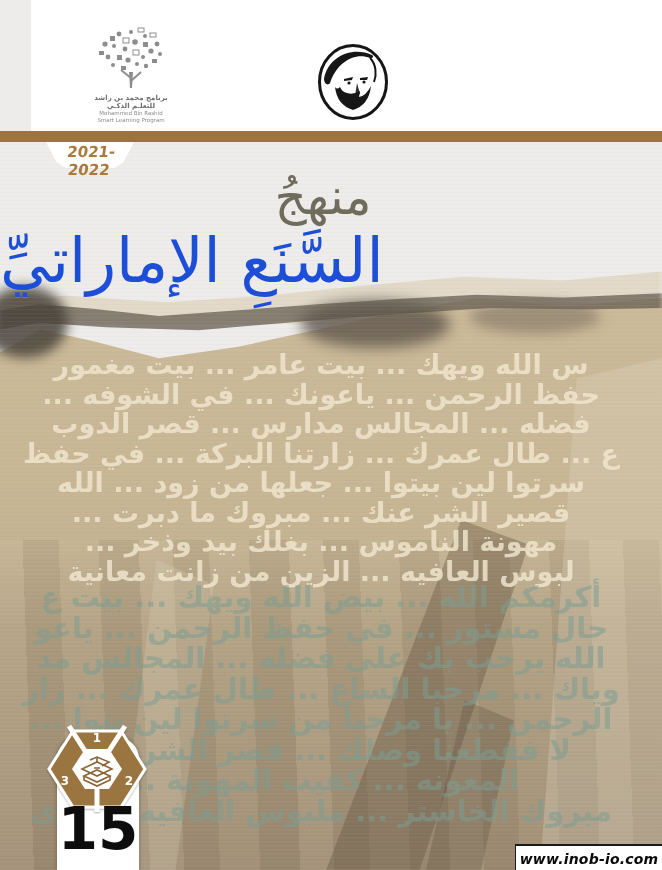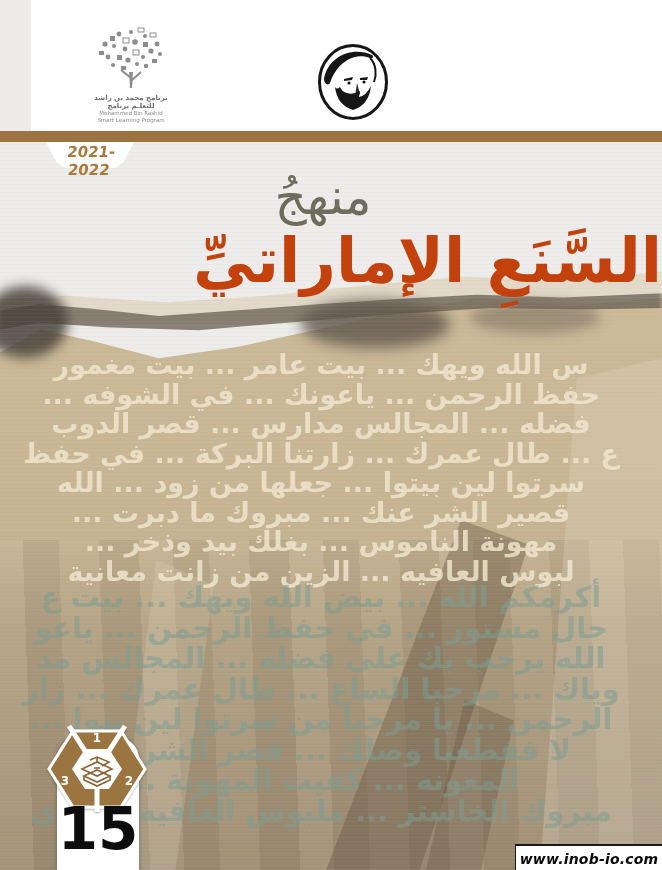--- a/index.html
+++ b/index.html
@@ -48,22 +48,22 @@
      clip-path:polygon(30% 4%,100% 0,100% 100%,0 100%);}
   .shape-c{top:560px;left:118px;width:96px;height:310px;background:rgba(228,218,198,.22);
      clip-path:polygon(40% 0,100% 8%,60% 100%,0 100%);}
   .shape-d{top:700px;left:404px;width:110px;height:170px;background:rgba(90,76,60,.30);filter:blur(1px);
      clip-path:polygon(55% 0,100% 12%,70% 100%,20% 100%);}
   .paper-lines{top:142px;height:728px;pointer-events:none;opacity:.7;
      background:repeating-linear-gradient(0deg,rgba(255,255,255,.06) 0 1px,rgba(0,0,0,.025) 1px 2px,transparent 2px 4px);}
   
   .title-small{position:absolute;top:168px;left:0;right:16px;text-align:center;
      font-size:50px;color:#6e6d5c;direction:rtl;}
-  .title-big{position:absolute;top:224px;left:0;right:0;text-align:right;
-     font-size:62px;font-weight:bold;color:#c2410c;direction:rtl;white-space:nowrap;
+  .title-big{position:absolute;top:224px;left:0;right:0;text-align:left;
+     font-size:62px;font-weight:normal;color:#1d4ed8;direction:rtl;white-space:nowrap;
      text-shadow:0 1px 0 rgba(255,255,255,.12);}
   
   .bg-text{position:absolute;left:-60px;right:-40px;text-align:center;direction:rtl;font-weight:bold;}
   .bg-text div{white-space:nowrap;}
   .bg-text-top{top:350px;font-size:27px;line-height:29.5px;color:rgba(240,231,208,.82);}
   .bg-text-bottom{top:582px;font-size:29px;line-height:30.5px;color:rgba(124,156,145,.55);}
   
   .badge-rect{position:absolute;left:57px;top:737px;width:82px;height:133px;background:#ffffff;
      border-radius:22px 22px 0 0;box-shadow:0 0 4px rgba(0,0,0,.3);}
   .badge-hex{position:absolute;left:46px;top:724px;width:102px;height:90px;}
@@ -144,21 +144,21 @@
             <rect x="69" y="35" width="5" height="4"></rect>
           <circle cx="54" cy="40" r="2"></circle>
             <circle cx="30" cy="41" r="2"></circle>
           <rect x="38" y="42" width="5" height="4"></rect>
             <circle cx="63" cy="42" r="2.2"></circle>
           <polygon points="46,48 50,48 49,64 47,64"></polygon>
           <path d="M48 54 L38 46 M48 57 L58 48" stroke="#8d8d8d" stroke-width="2" fill="none"></path>
         </g>
       </svg>
       <div class="cap-ar">برنامج محمد بن راشد</div>
-      <div class="cap-ar">للتعلـم برنامج</div>
+      <div class="cap-ar">للتعلـم الذكـي</div>
       <div class="cap-en">Mohammed  Bin  Rashid</div>
       <div class="cap-en">Smart Learning Program</div>
     </div>
 
     <div class="zayed-logo">
       <svg width="74" height="80" viewBox="0 0 74 80">
         <ellipse cx="37" cy="40" rx="33.5" ry="36.5" fill="#ffffff" stroke="#161616" stroke-width="3"></ellipse>
         <path d="M8,37 C12,14 37,4 56,13 C58,14 57,17 54,16 C39,10 21,20 14,41 C12,44 8,42 8,37 Z" fill="#161616"></path>
         <path d="M54,16 C60,22 61,32 58,40" stroke="#161616" stroke-width="2" fill="none"></path>
         <path d="M28,37 l9,-2 l-1,3 l-8,1 z" fill="#161616"></path>

